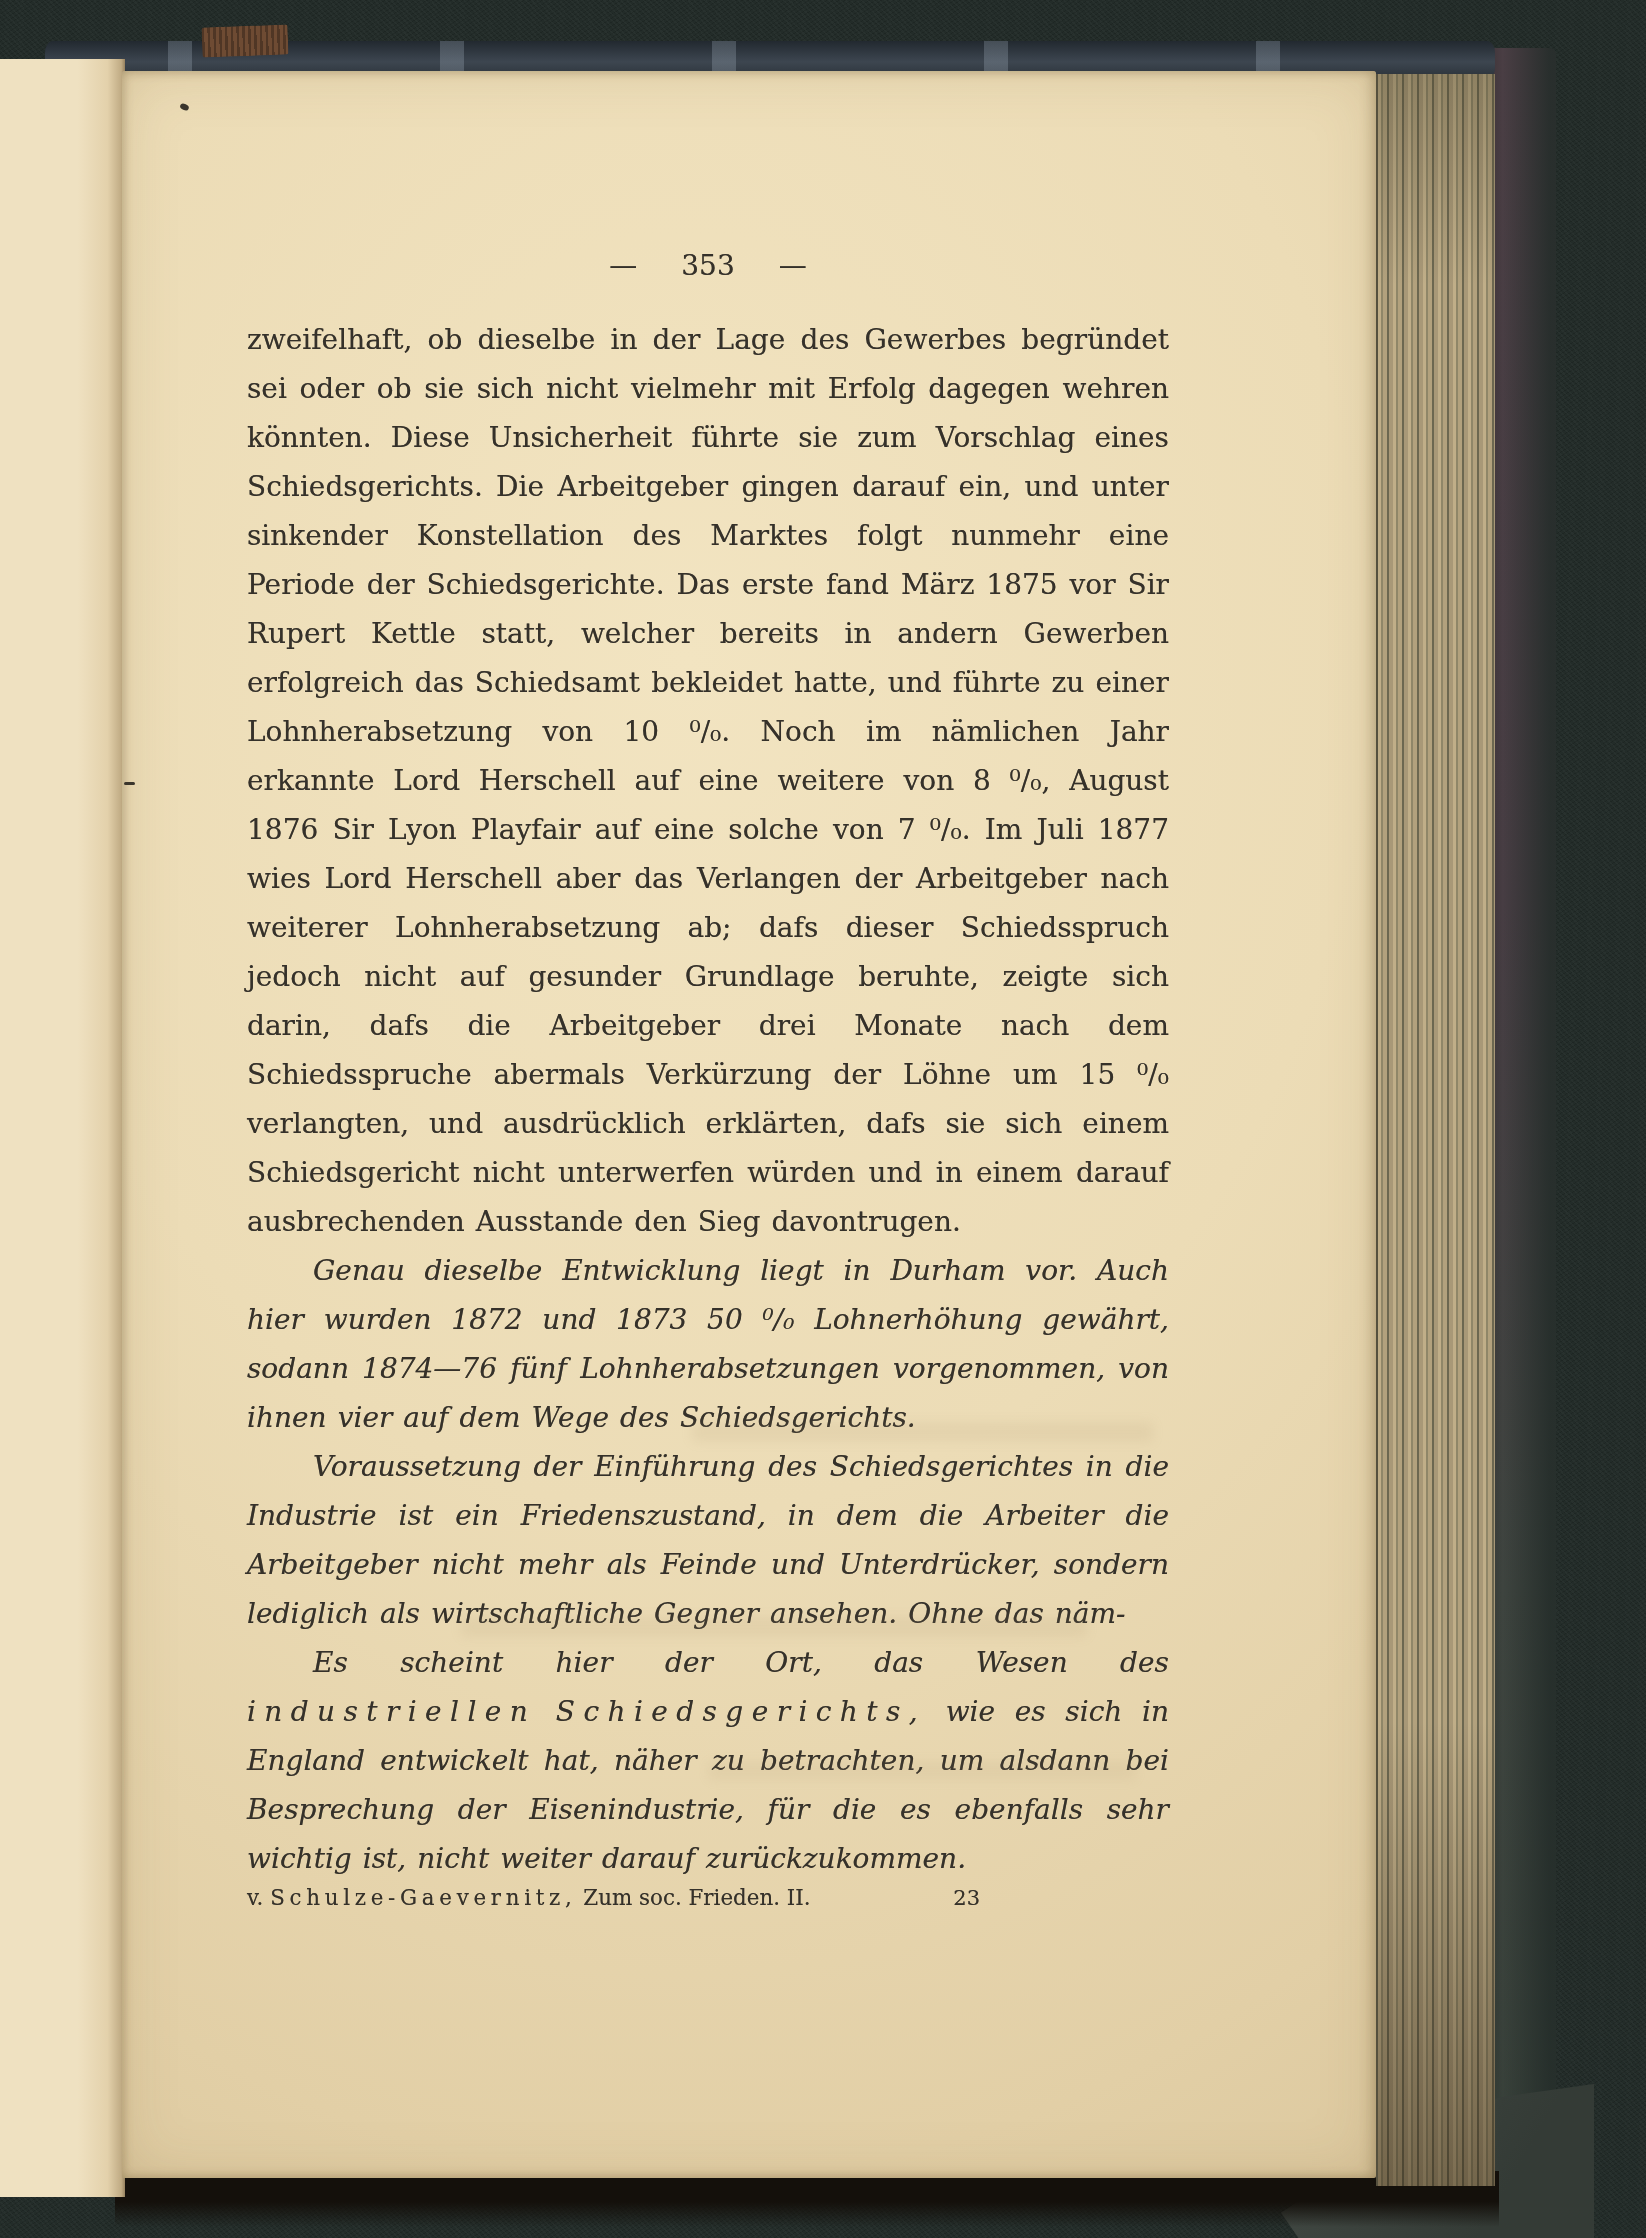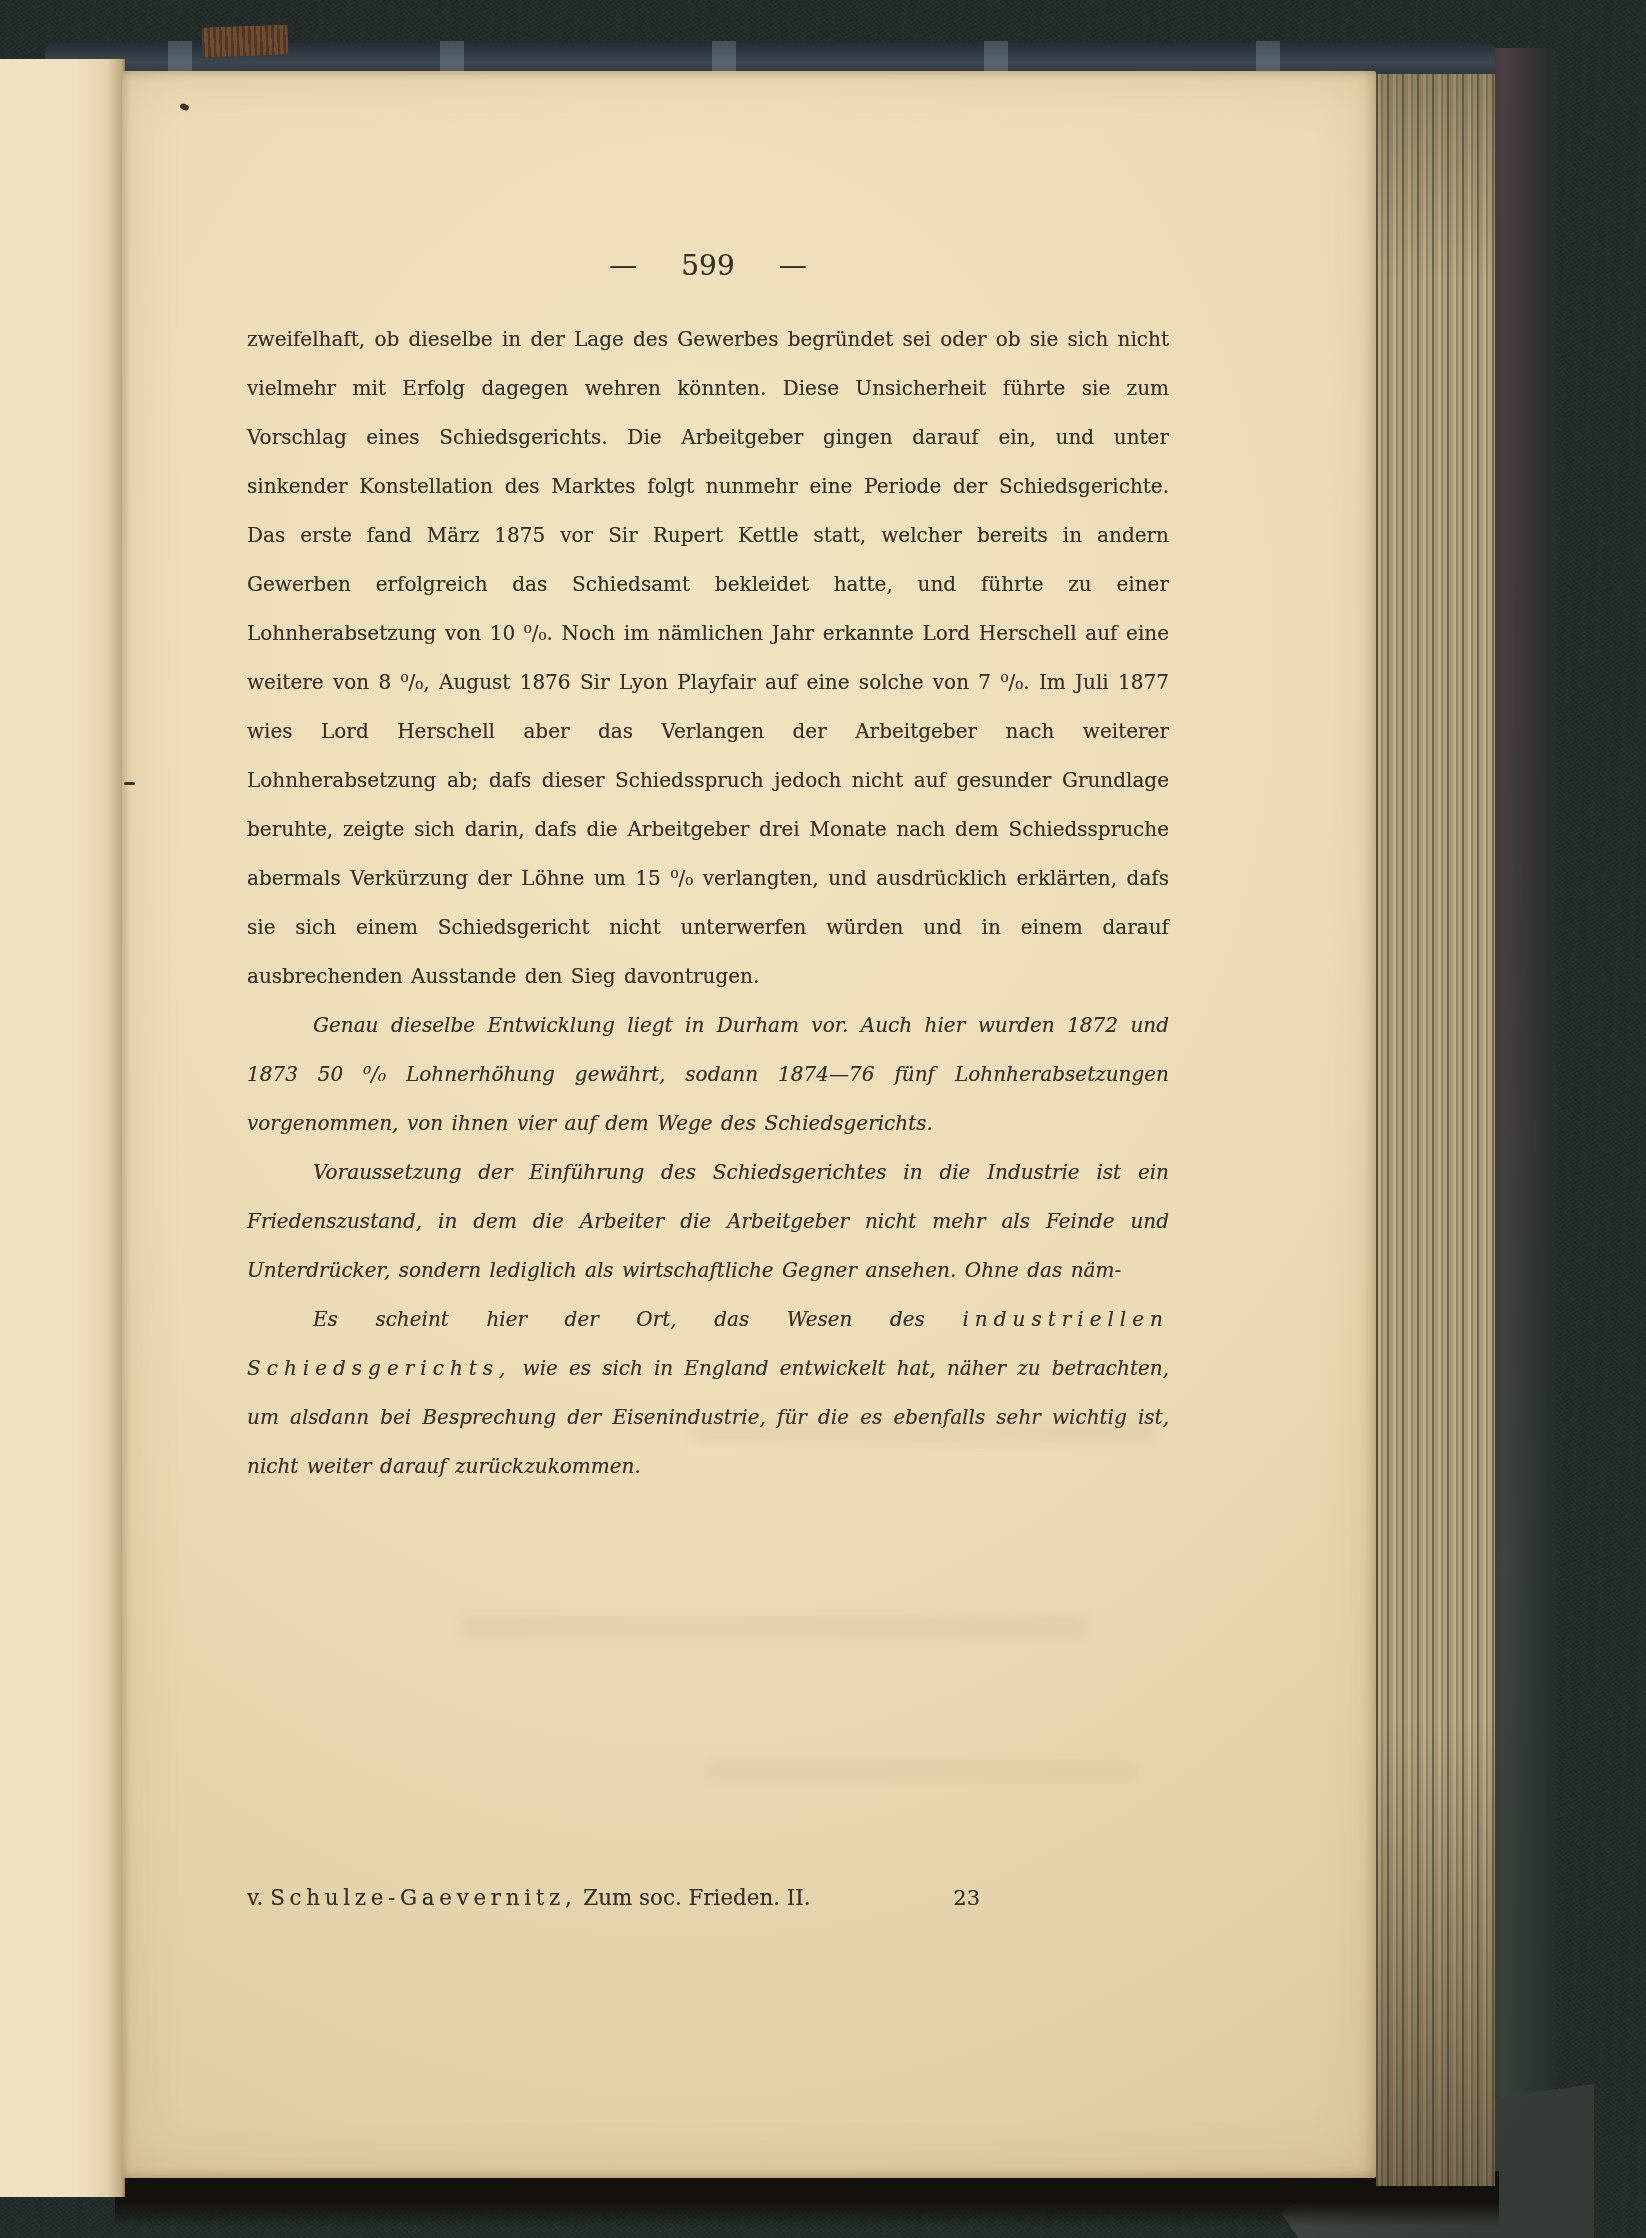--- a/index.html
+++ b/index.html
@@ -36,21 +36,21 @@
   .fore-edge{position:absolute;left:1376px;top:74px;width:117px;height:2112px;border-left:2.5px solid #55503e;
     background:
       linear-gradient(180deg, rgba(60,55,35,.3), transparent 10%, transparent 78%, rgba(40,30,15,.45)),
       repeating-linear-gradient(90deg,#c0ae88 0 3.3px,#8f8668 3.3px 5px,#b2a17d 5px 9px,#6c6750 9px 10.7px,#a89877 10.7px 15px);}
   
   .page{position:absolute;left:122px;top:71px;width:1254px;height:2107px;border-radius:2.5px;
     background:radial-gradient(120% 90% at 45% 28%, #f2e4c1 0%, #ecdcb6 45%, #e2cfa6 80%, #d9c59b 100%);
     box-shadow:inset 0 0 58px rgba(120,90,40,.17), inset -5px 0 11.5px rgba(90,70,35,.25), inset 3.3px 0 8.2px rgba(90,70,35,.2);}
   .ink{color:#35312a;text-shadow:0 0 0.5px rgba(53,49,42,.55);}
   .page-header{position:absolute;left:125px;top:178px;width:922px;display:flex;justify-content:center;align-items:baseline;gap:44px;font-size:28px;}
-  .text-block{position:absolute;left:125px;top:244px;width:922px;font-size:20px;line-height:49px;text-align:justify;word-spacing:2.1px;}
+  .text-block{position:absolute;left:125px;top:244px;width:922px;font-size:28px;line-height:49px;text-align:justify;word-spacing:2.1px;}
   .para{margin:0;hyphens:none;}
   .para.indent{text-indent:66px;font-style:italic;}
   .sperr{letter-spacing:.3em;}
   .page-footer{position:absolute;left:125px;top:1814px;width:922px;display:flex;align-items:flex-end;}
   .sig{font-size:21.4px;line-height:25px;}
   .sig .sperr{letter-spacing:.22em;}
   .sheet{margin-left:auto;margin-right:189px;font-size:21px;}
   .ghost{position:absolute;background:#a8906a;opacity:.12;filter:blur(5.8px);border-radius:4.1px;}
   .speck{position:absolute;background:#3a352c;border-radius:50%;}
   .speck.dash{border-radius:1.6px;}
@@ -64,21 +64,21 @@
   <div class="top-board"></div>
   <div class="ribbon"></div>
   <div class="bottom-shadow"></div>
   <div class="left-page"></div>
   <div class="fore-edge"></div>
 
   <div class="page">
 
     <div class="page-header ink">
       <span>—</span>
-      <span>599</span>
+      <span>353</span>
       <span>—</span>
     </div>
 
     <div class="text-block ink">
       <p class="para">zweifelhaft, ob dieselbe in der Lage des Gewerbes begründet sei oder ob sie sich nicht vielmehr mit Erfolg dagegen wehren könnten. Diese Unsicherheit führte sie zum Vorschlag eines Schiedsgerichts. Die Arbeitgeber gingen darauf ein, und unter sinkender Konstellation des Marktes folgt nunmehr eine Periode der Schiedsgerichte. Das erste fand März 1875 vor Sir Rupert Kettle statt, welcher bereits in andern Gewerben erfolgreich das Schiedsamt bekleidet hatte, und führte zu einer Lohnherabsetzung von 10 ⁰/₀. Noch im nämlichen Jahr erkannte Lord Herschell auf eine weitere von 8 ⁰/₀, August 1876 Sir Lyon Playfair auf eine solche von 7 ⁰/₀. Im Juli 1877 wies Lord Herschell aber das Verlangen der Arbeitgeber nach weiterer Lohnherabsetzung ab; dafs dieser Schiedsspruch jedoch nicht auf gesunder Grundlage beruhte, zeigte sich darin, dafs die Arbeitgeber drei Monate nach dem Schiedsspruche abermals Verkürzung der Löhne um 15 ⁰/₀ verlangten, und ausdrücklich erklärten, dafs sie sich einem Schiedsgericht nicht unterwerfen würden und in einem darauf ausbrechenden Ausstande den Sieg davontrugen.</p>
       <p class="para indent">Genau dieselbe Entwicklung liegt in Durham vor. Auch hier wurden 1872 und 1873 50 ⁰/₀ Lohnerhöhung gewährt, sodann 1874—76 fünf Lohnherabsetzungen vorgenommen, von ihnen vier auf dem Wege des Schiedsgerichts.</p>
       <p class="para indent">Voraussetzung der Einführung des Schiedsgerichtes in die Industrie ist ein Friedenszustand, in dem die Arbeiter die Arbeitgeber nicht mehr als Feinde und Unterdrücker, sondern lediglich als wirtschaftliche Gegner ansehen. Ohne das näm-</p>
       <p class="para indent">Es scheint hier der Ort, das Wesen des <span class="sperr">industriellen</span> <span class="sperr">Schiedsgerichts,</span> wie es sich in England entwickelt hat, näher zu betrachten, um alsdann bei Besprechung der Eisenindustrie, für die es ebenfalls sehr wichtig ist, nicht weiter darauf zurückzukommen.</p>
     </div>
 

